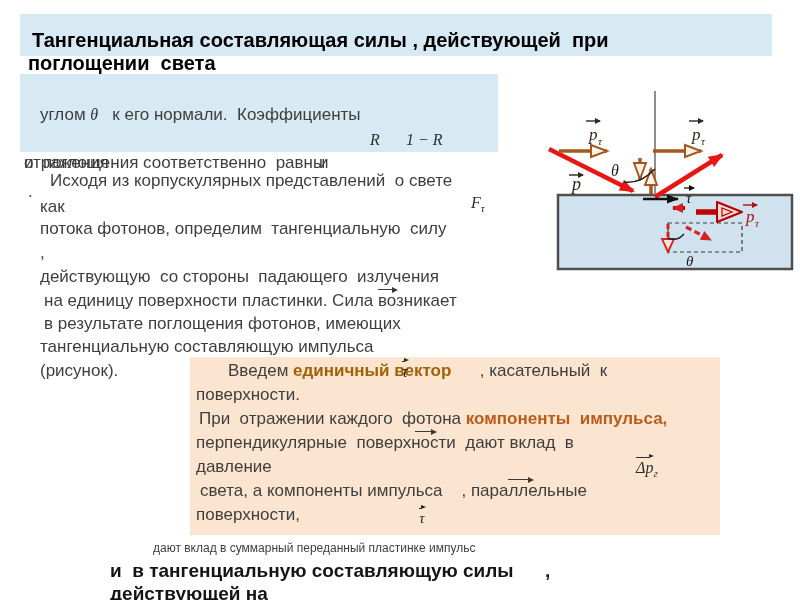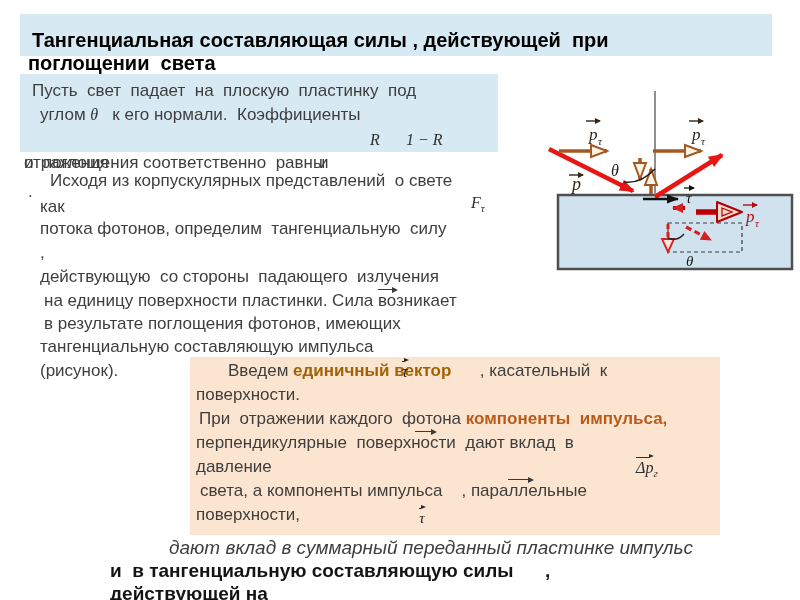--- a/index.html
+++ b/index.html
@@ -32,21 +32,20 @@
 
 <div class="slide">
 
   
   <div class="panel blue" style="left:20px;top:14px;width:752px;height:42px;"></div>
   <div class="t title-text" style="left:32px;top:30px;">Тангенциальная составляющая силы , действующей  при</div>
   <div class="t title-text" style="left:28px;top:53px;">поглощении  света</div>
 
   
   <div class="panel blue" style="left:20px;top:74px;width:478px;height:78px;"></div>
-  <div class="t" style="left:32px;top:81px;">Пусть  свет  падает  на  плоскую  пластинку  под</div>
   <div class="t" style="left:24px;top:105px;margin-left:16px;"><span>углом </span><span class="f" style="position:static;">θ</span><span>   к его нормали.  Коэффициенты</span></div>
   <div class="t" style="left:24px;top:129px;margin-top:24px;">отражения</div>
   <div class="f" style="left:370px;top:131px;">R</div>
   <div class="f" style="left:406px;top:131px;">1 − R</div>
   <div class="t" style="left:24px;top:153px;">и  поглощения соответственно  равны</div>
   <div class="t" style="left:319px;top:153px;">и</div>
   <div class="t" style="left:28px;top:182px;">.</div>
 
   
   <div class="t" style="left:50px;top:171px;">Исходя из корпускулярных представлений  о свете</div>
@@ -70,21 +69,21 @@
   <div class="arrow-artifact" style="left:415px;top:431px;width:20px;"></div>
   <div class="t" style="left:196px;top:433px;">перпендикулярные  поверхности  дают вклад  в</div>
   <div class="t" style="left:196px;top:457px;">давление</div>
   <div class="f" style="left:636px;top:459px;"><span class="vec">Δp</span><sub>г</sub></div>
   <div class="t" style="left:200px;top:481px;"><span>света, а компоненты импульса</span><span>    , параллельные</span></div>
   <div class="arrow-artifact" style="left:508px;top:479px;width:24px;"></div>
   <div class="t" style="left:196px;top:505px;">поверхности,</div>
   <div class="f vec" style="left:409px;top:509px;font-size:15px;color:#222;">τ</div>
 
   
-  <div class="t" style="left:169px;top:538px;font-size:19px;font-style:italic;">дают вклад в суммарный переданный пластинке импульс</div>
+  <div class="t" style="left:153px;top:538px;font-size:12px;">дают вклад в суммарный переданный пластинке импульс</div>
   <div class="t bold" style="left:110px;top:561px;font-size:19px;">и  в тангенциальную составляющую силы</div>
   <div class="t bold" style="left:545px;top:561px;font-size:19px;">,</div>
   <div class="t bold" style="left:110px;top:584px;font-size:19px;">действующей на</div>
 
   
   <svg style="position:absolute;left:545px;top:85px;" width="250" height="210" viewBox="0 0 250 210">
     <defs>
       <marker id="mRed" markerUnits="userSpaceOnUse" markerWidth="18" markerHeight="16" refX="14" refY="7" orient="auto">
         <path d="M1,1 L16,7 L1,13 Z" fill="#e81515"></path>
       </marker>

